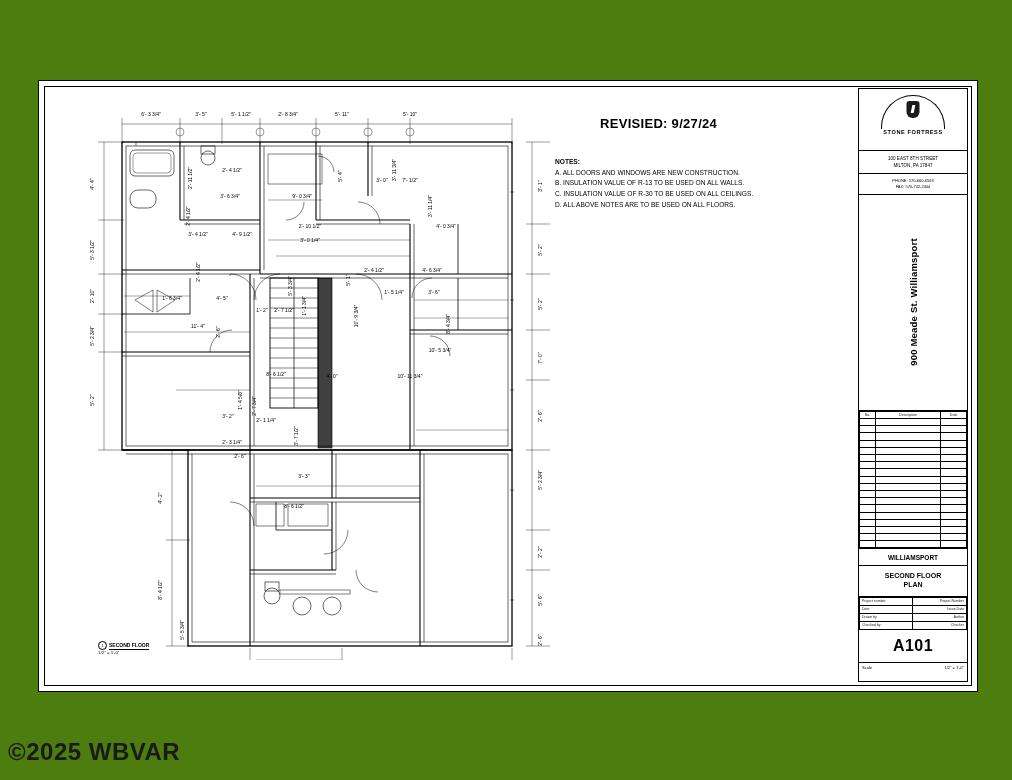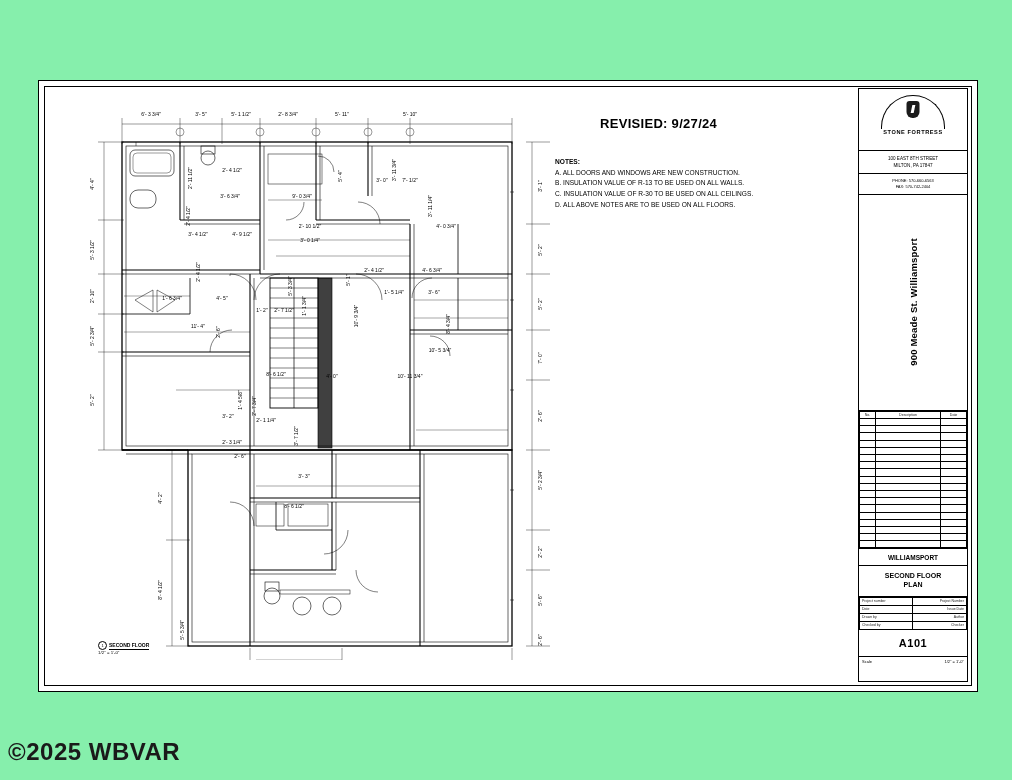--- a/index.html
+++ b/index.html
@@ -12,21 +12,21 @@
     height: 780px;
     position: relative;
     font-family: "Liberation Sans", sans-serif;
     overflow: hidden;
   }
   #sheet {
     position: absolute;
     left: 0; top: 0;
     width: 1012px;
     height: 780px;
-    background: #86efac;
+    background: #4d7c0f;
   }
   
   .page-border {
     position: absolute;
     left: 38px; top: 80px;
     width: 938px;
     height: 610px;
     border: 1px solid #000;
     background: #ffffff;
   }
@@ -166,21 +166,21 @@
   }
   .tb-meta td {
     border: 0.5px solid #000;
     height: 7px;
     padding: 0 2px;
     color: #222;
   }
   .tb-meta td.r { text-align: right; }
   .tb-sheetno {
     text-align: center;
-    font-size: 11px;
+    font-size: 16px;
     font-weight: bold;
     padding: 7px 0 7px;
     border-bottom: 1px solid #000;
     letter-spacing: 0.5px;
   }
   .tb-scale {
     display: flex;
     font-size: 4px;
   }
   .tb-scale div { padding: 2px 3px; }

